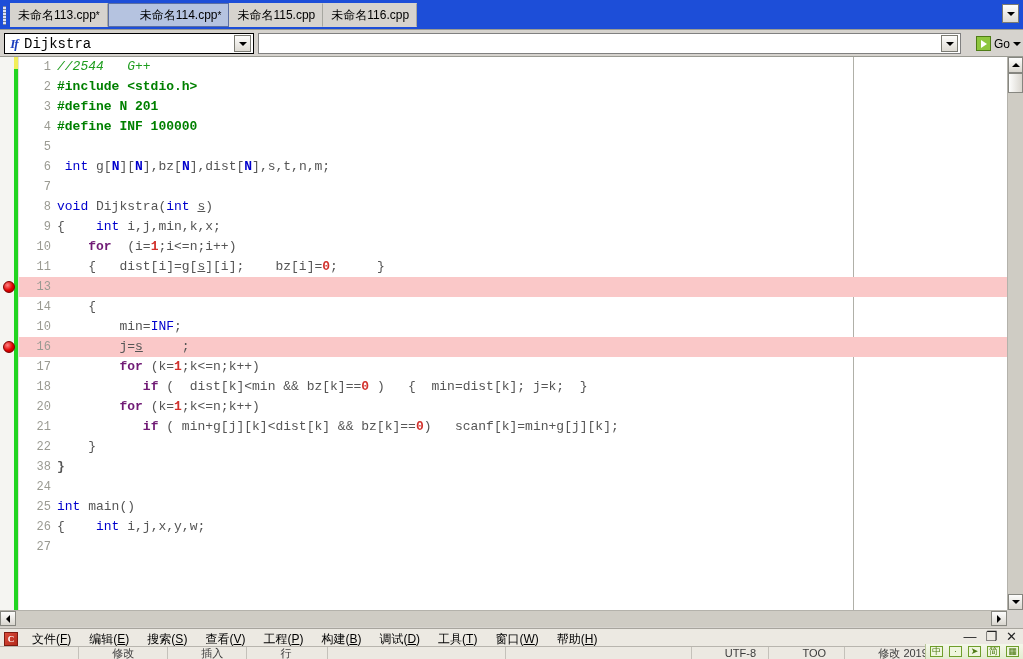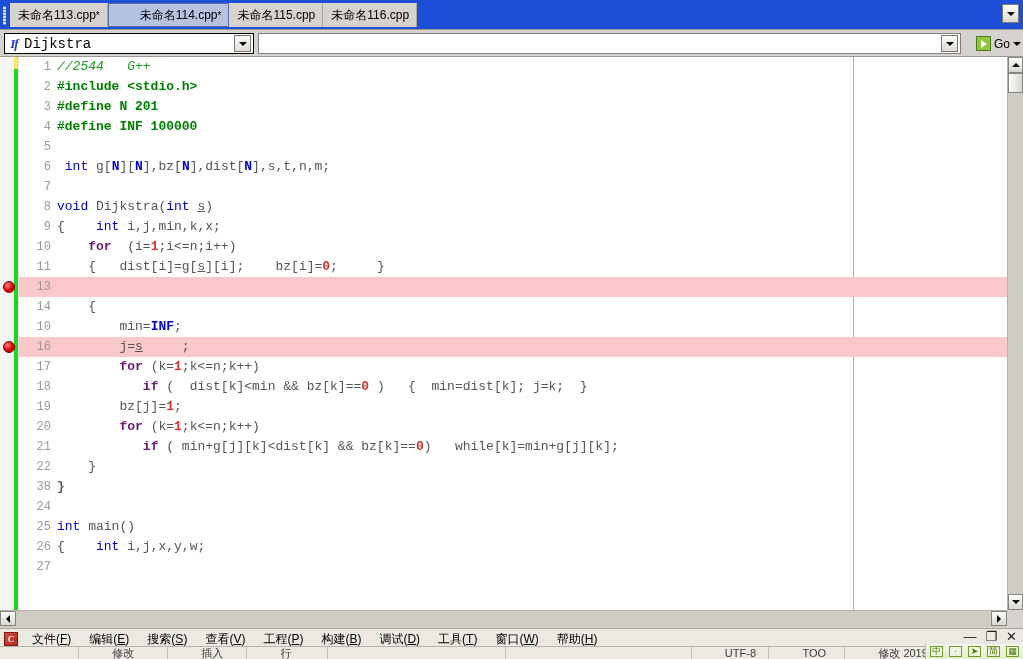--- a/index.html
+++ b/index.html
@@ -317,27 +317,26 @@
         <div class="cl"><span class="ln">4</span><span class="src"><span class="pre">#define INF 100000</span></span></div>
         <div class="cl"><span class="ln">5</span><span class="src"></span></div>
         <div class="cl"><span class="ln">6</span><span class="src"><span> </span><span class="kw">int</span><span> g[</span><span class="kw" style="font-weight: bold;">N</span><span>][</span><span class="kw" style="font-weight: bold;">N</span><span>],bz[</span><span class="kw" style="font-weight: bold;">N</span><span>],dist[</span><span class="kw" style="font-weight: bold;">N</span><span>],s,t,n,m;</span></span></div>
         <div class="cl"><span class="ln">7</span><span class="src"></span></div>
         <div class="cl"><span class="ln">8</span><span class="src"><span class="kw">void</span><span> Dijkstra(</span><span class="kw">int</span><span> </span><span class="idu">s</span><span>)</span></span></div>
         <div class="cl"><span class="ln">9</span><span class="src"><span>{    </span><span class="kw">int</span><span> i,j,min,k,x;</span></span></div>
         <div class="cl"><span class="ln">10</span><span class="src"><span>    </span><span class="flow">for</span><span>  (i=</span><span class="num">1</span><span>;i&lt;=n;i++)</span></span></div>
         <div class="cl"><span class="ln">11</span><span class="src"><span>    {   dist[i]=g[</span><span class="idu">s</span><span>][i];    bz[i]=</span><span class="num">0</span><span>;     }</span></span></div>
         <div class="cl hl"><div class="bp" style="top: 4px; left: -16px;"></div><span class="ln">13</span></div>
         <div class="cl"><span class="ln">14</span><span class="src"><span>    {</span></span></div>
-        <div class="cl"><span class="ln">10</span><span class="src"><span>        min=</span><span class="kw" style="font-weight: bold;">INF</span><span>;</span></span></div>
+        <div class="cl"><span class="ln">10</span><span class="src"><span>        min=</span><span class="kw" style="font-weight: normal;">INF</span><span>;</span></span></div>
         <div class="cl hl"><div class="bp" style="top: 4px; left: -16px;"></div><span class="ln">16</span><span class="src"><span>        j=</span><span class="idu">s</span><span>     ;</span></span></div>
         <div class="cl"><span class="ln">17</span><span class="src"><span>        </span><span class="flow">for</span><span> (k=</span><span class="num">1</span><span>;k&lt;=n;k++)</span></span></div>
         <div class="cl"><span class="ln">18</span><span class="src"><span>           </span><span class="flow">if</span><span> (  dist[k]&lt;min &amp;&amp; bz[k]==</span><span class="num">0</span><span> )   {  min=dist[k]; j=k;  }</span></span></div>
-        <div class="cl"><span class="ln">19</span><span class="src"><span>        bz[j]=</span><span class="num">1</span><span>;</span></span></div>
         <div class="cl"><span class="ln">20</span><span class="src"><span>        </span><span class="flow">for</span><span> (k=</span><span class="num">1</span><span>;k&lt;=n;k++)</span></span></div>
-        <div class="cl"><span class="ln">21</span><span class="src"><span>           </span><span class="flow">if</span><span> ( min+g[j][k]&lt;dist[k] &amp;&amp; bz[k]==</span><span class="num">0</span><span>)   while[k]=min+g[j][k];</span></span></div>
+        <div class="cl"><span class="ln">21</span><span class="src"><span>           </span><span class="flow">if</span><span> ( min+g[j][k]&lt;dist[k] &amp;&amp; bz[k]==</span><span class="num">0</span><span>)   scanf[k]=min+g[j][k];</span></span></div>
         <div class="cl"><span class="ln">22</span><span class="src"><span>    }</span></span></div>
         <div class="cl"><span class="ln">38</span><span class="src"><span style="font-weight: bold;">}</span></span></div>
         <div class="cl"><span class="ln">24</span><span class="src"></span></div>
         <div class="cl"><span class="ln">25</span><span class="src"><span class="kw">int</span><span> main()</span></span></div>
         <div class="cl"><span class="ln">26</span><span class="src"><span>{    </span><span class="kw">int</span><span> i,j,x,y,w;</span></span></div>
         <div class="cl"><span class="ln">27</span><span class="src"></span></div>
       </div>
   </div>
 
   <div class="vsb">

